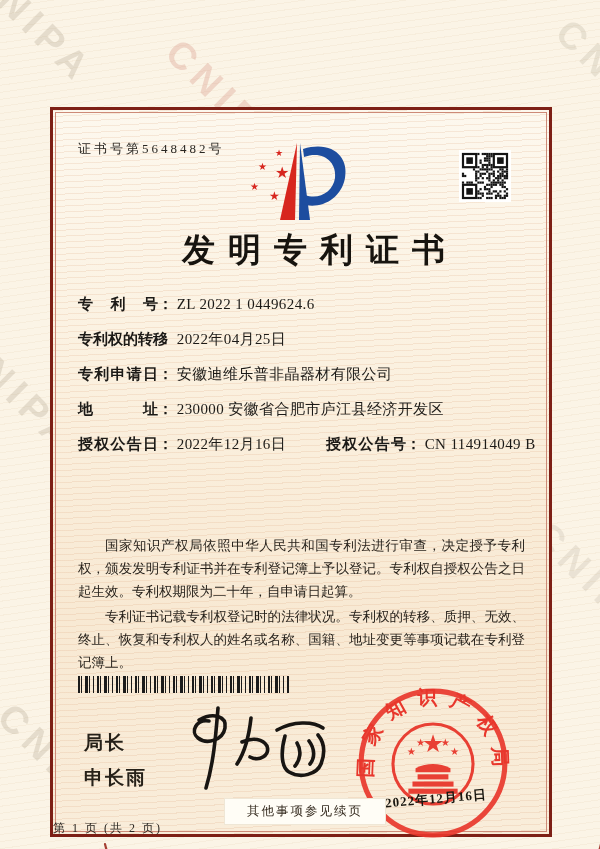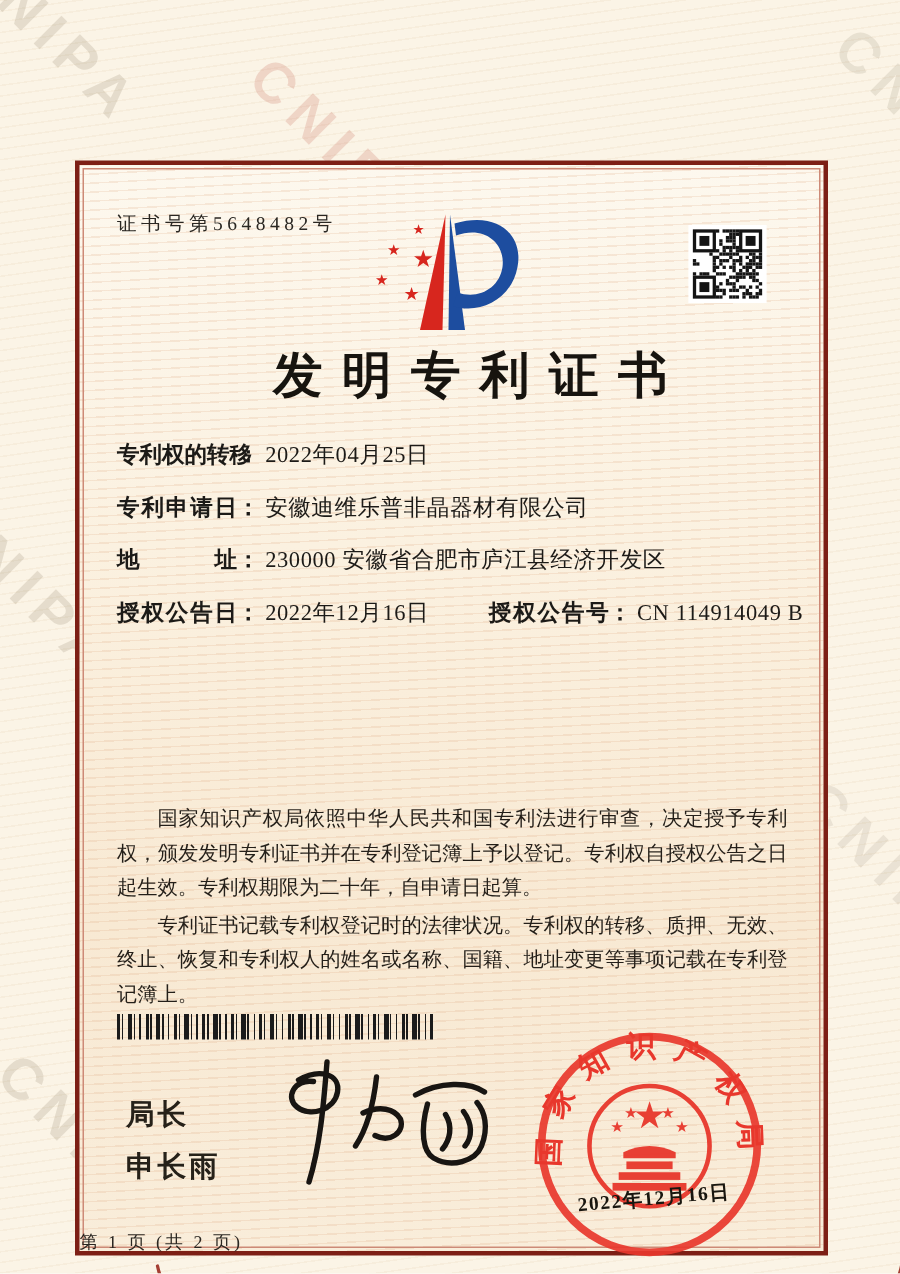--- a/index.html
+++ b/index.html
@@ -253,20 +253,24 @@
         <rect x="38.1" y="7.300000000000001" width="6.6000000000000005" height="6.6000000000000005" fill="#141414"></rect>
         <rect x="2.9" y="33.7" width="15.400000000000002" height="15.400000000000002" fill="#141414"></rect>
         <rect x="5.1" y="35.900000000000006" width="11" height="11" fill="#fff"></rect>
         <rect x="7.300000000000001" y="38.1" width="6.6000000000000005" height="6.6000000000000005" fill="#141414"></rect>
       </svg>
 
     <div class="title">发明专利证书</div>
 
     <div class="fields">
       <div class="frow">
+        <span class="flabel">专利号</span><span class="fcolon">：</span>
+        <span class="fvalue">ZL 2022 1 0449624.6</span>
+      </div>
+      <div class="frow">
         <span class="flabel">专利权的转移</span><span class="fcolon">：</span>
         <span class="fvalue">2022年04月25日</span>
       </div>
       <div class="frow">
         <span class="flabel">专利申请日</span><span class="fcolon">：</span>
         <span class="fvalue">安徽迪维乐普非晶器材有限公司</span>
       </div>
       <div class="frow">
         <span class="flabel">地址</span><span class="fcolon">：</span>
         <span class="fvalue">230000 安徽省合肥市庐江县经济开发区</span>
@@ -344,14 +348,15 @@
         <path d="M70,6 C66,24 58,32 44,34 C56,40 66,36 72,28"></path>
         <path d="M72,32 C64,48 50,54 36,50 C44,60 60,60 70,54"></path>
         <path d="M66,56 C52,64 40,62 32,54 C30,64 40,72 54,70"></path>
         <path d="M36,46 C28,44 22,38 22,30"></path>
         <circle cx="28" cy="52" r="3.2" fill="#9b2b1f" stroke="none"></circle>
         <circle cx="46" cy="64" r="2.4" fill="#9b2b1f" stroke="none"></circle>
       </g>
     </svg>
   </div>
 
+  <div class="tab-note">其他事项参见续页</div>
 
 </div>
 
 </body></html>

